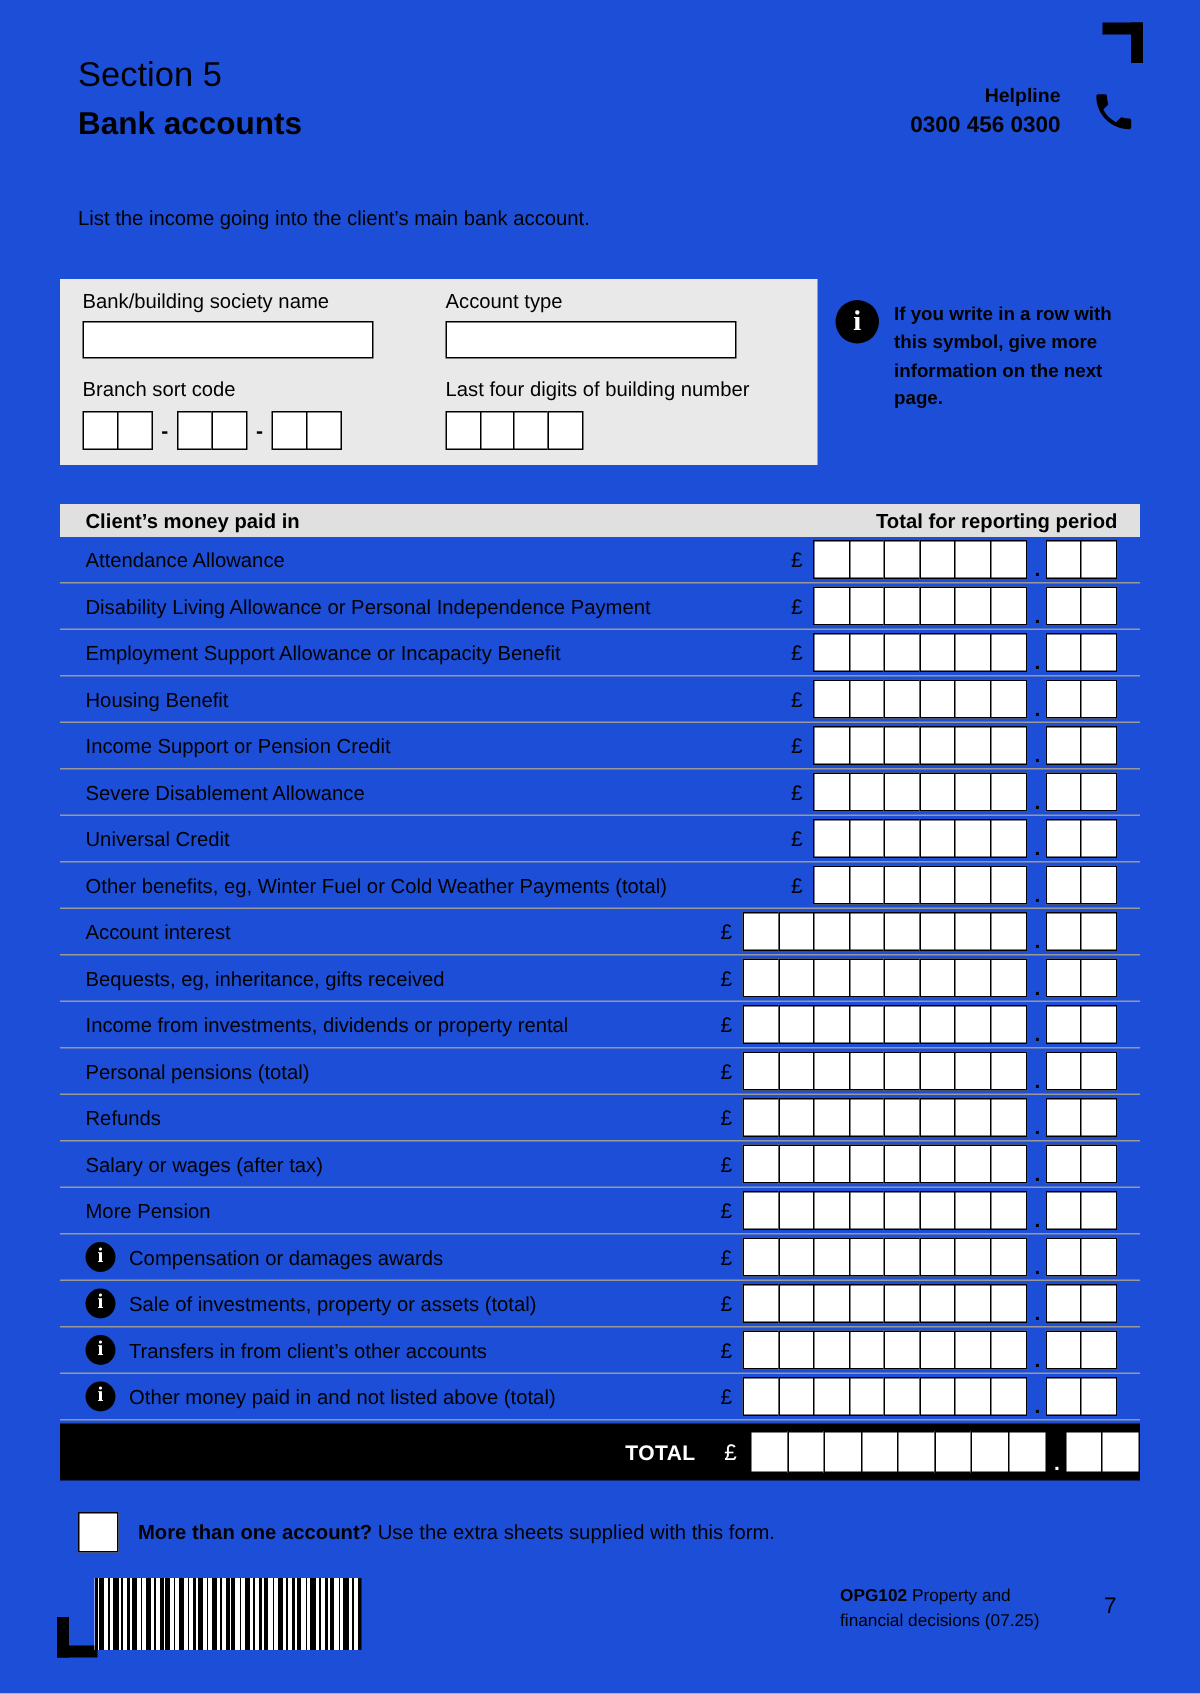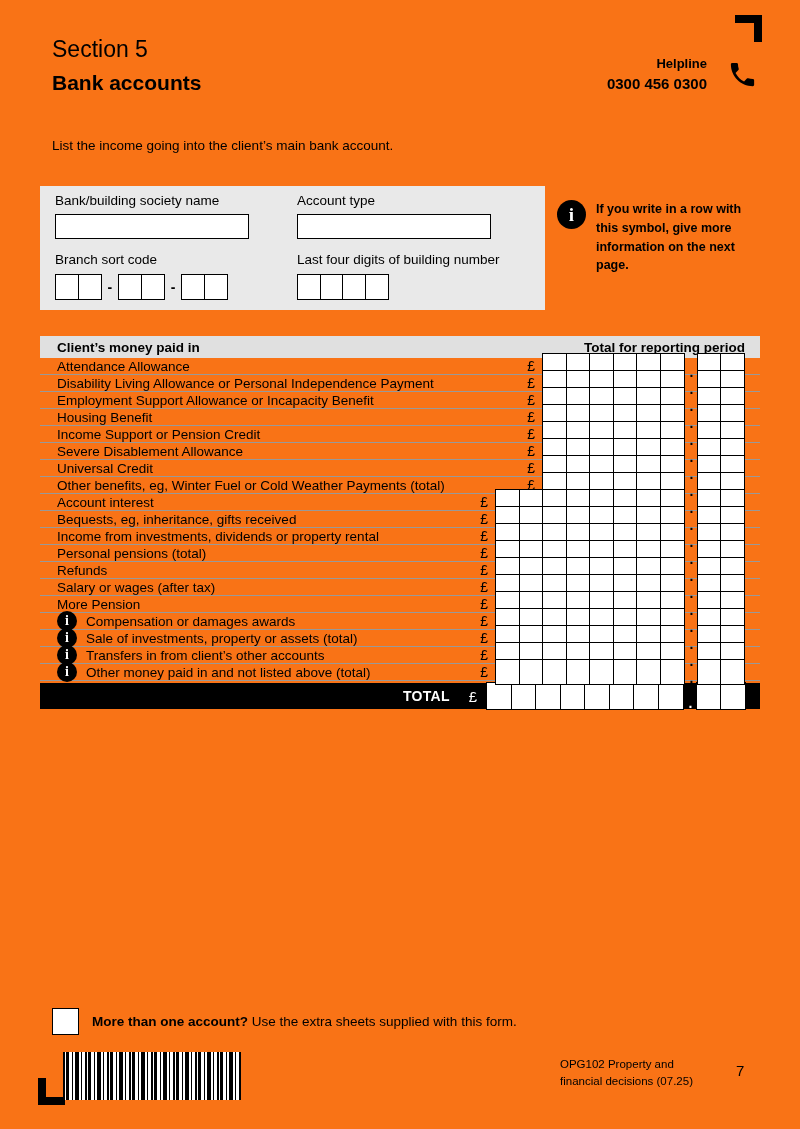--- a/index.html
+++ b/index.html
@@ -1,16 +1,16 @@
 <!DOCTYPE html>
 <html><head>
 <meta charset="utf-8">
 <style>
   html,body{margin:0;padding:0;background:#fff;}
-  .page{position:relative;width:800px;height:1129px;background:#f97316;color:#000;
+  .page{position:relative;width:800px;height:1129px;background:#1d4ed8;color:#000;
         font-family:"Liberation Sans",sans-serif;overflow:hidden;}
 
   
   .corner-tr{position:absolute;top:15px;right:38px;width:19px;height:19px;
              border-top:8px solid #000;border-right:8px solid #000;}
   .corner-bl{position:absolute;left:38px;bottom:24px;width:19px;height:19px;
              border-bottom:8px solid #000;border-left:8px solid #000;}
 
   
   .header{position:absolute;left:52px;top:36px;}
@@ -49,50 +49,50 @@
   .info-circle{background:#000;color:#fff;border-radius:50%;display:inline-flex;align-items:center;
                justify-content:center;font-weight:bold;font-family:"Liberation Serif",serif;flex:none;}
   .info-circle.big{width:29px;height:29px;font-size:19px;}
   .info-circle.small{width:20px;height:20px;font-size:14px;margin-right:9px;}
   .info-note-text{font-size:12.5px;font-weight:bold;line-height:1.5;width:163px;}
 
   
   .money-table{position:absolute;left:40px;top:336px;width:720px;}
   .table-header{display:flex;justify-content:space-between;align-items:center;height:22px;
                 background:#e0e0e0;padding:0 15px 0 17px;font-weight:bold;font-size:13.5px;}
-  .money-row{position:relative;display:flex;align-items:center;height:17px;
+  .money-row{position:relative;display:flex;align-items:center;height:31px;
              border-bottom:1px solid #999;padding-left:17px;box-sizing:border-box;}
   .row-label{font-size:13.5px;}
   .row-amount{position:absolute;right:15px;display:flex;align-items:center;}
   .pound{font-size:14px;margin-right:7px;}
   .digit-boxes{display:flex;}
   .digit-box{width:25px;height:26px;background:#fff;border:1.5px solid #000;box-sizing:border-box;margin-left:-1.5px;}
   .digit-boxes .digit-box:first-child{margin-left:0;}
   .dp{font-weight:bold;font-size:14px;align-self:flex-end;line-height:1;margin:0 3px 0 5px;}
 
   
-  .total-row{display:flex;align-items:center;justify-content:flex-end;height:26px;background:#000;
-             color:#fff;margin-top:2px;padding-right:14px;box-sizing:border-box;}
+  .total-row{display:flex;align-items:center;justify-content:flex-end;height:38px;background:#000;
+             color:#fff;margin-top:2px;box-sizing:border-box;}
   .total-label{font-weight:bold;font-size:14px;letter-spacing:.3px;}
   .total-row .pound{color:#fff;font-size:15px;margin:0 9px 0 19px;}
   .total-row .digit-box{width:26px;height:28px;}
   .total-row .dp{color:#fff;}
 
   
   .more-accounts{position:absolute;left:52px;top:1008px;display:flex;align-items:center;gap:13px;}
   .checkbox{width:27px;height:27px;background:#fff;border:1.5px solid #000;box-sizing:border-box;flex:none;}
   .more-text{font-size:13.5px;}
   .more-text b{font-weight:bold;}
 
   
   .barcode{position:absolute;left:63px;top:1052px;width:178px;height:48px;
            background:repeating-linear-gradient(90deg,#000 0 2px,#fff 2px 3px,#000 3px 6px,#fff 6px 9px,
            #000 9px 10px,#fff 10px 12px,#000 12px 16px,#fff 16px 18px,#000 18px 19px,#fff 19px 22px);}
   .form-ref{position:absolute;left:560px;top:1056px;font-size:11.5px;line-height:1.45;}
-  .form-ref b{font-weight:normal;}
+  .form-ref b{font-weight:bold;}
   .page-number{position:absolute;left:736px;top:1062px;font-size:15px;}
 </style>
 </head>
 <body>
 
 <div class="page">
 
   <div class="corner-tr"></div>
   <div class="corner-bl"></div>
 

